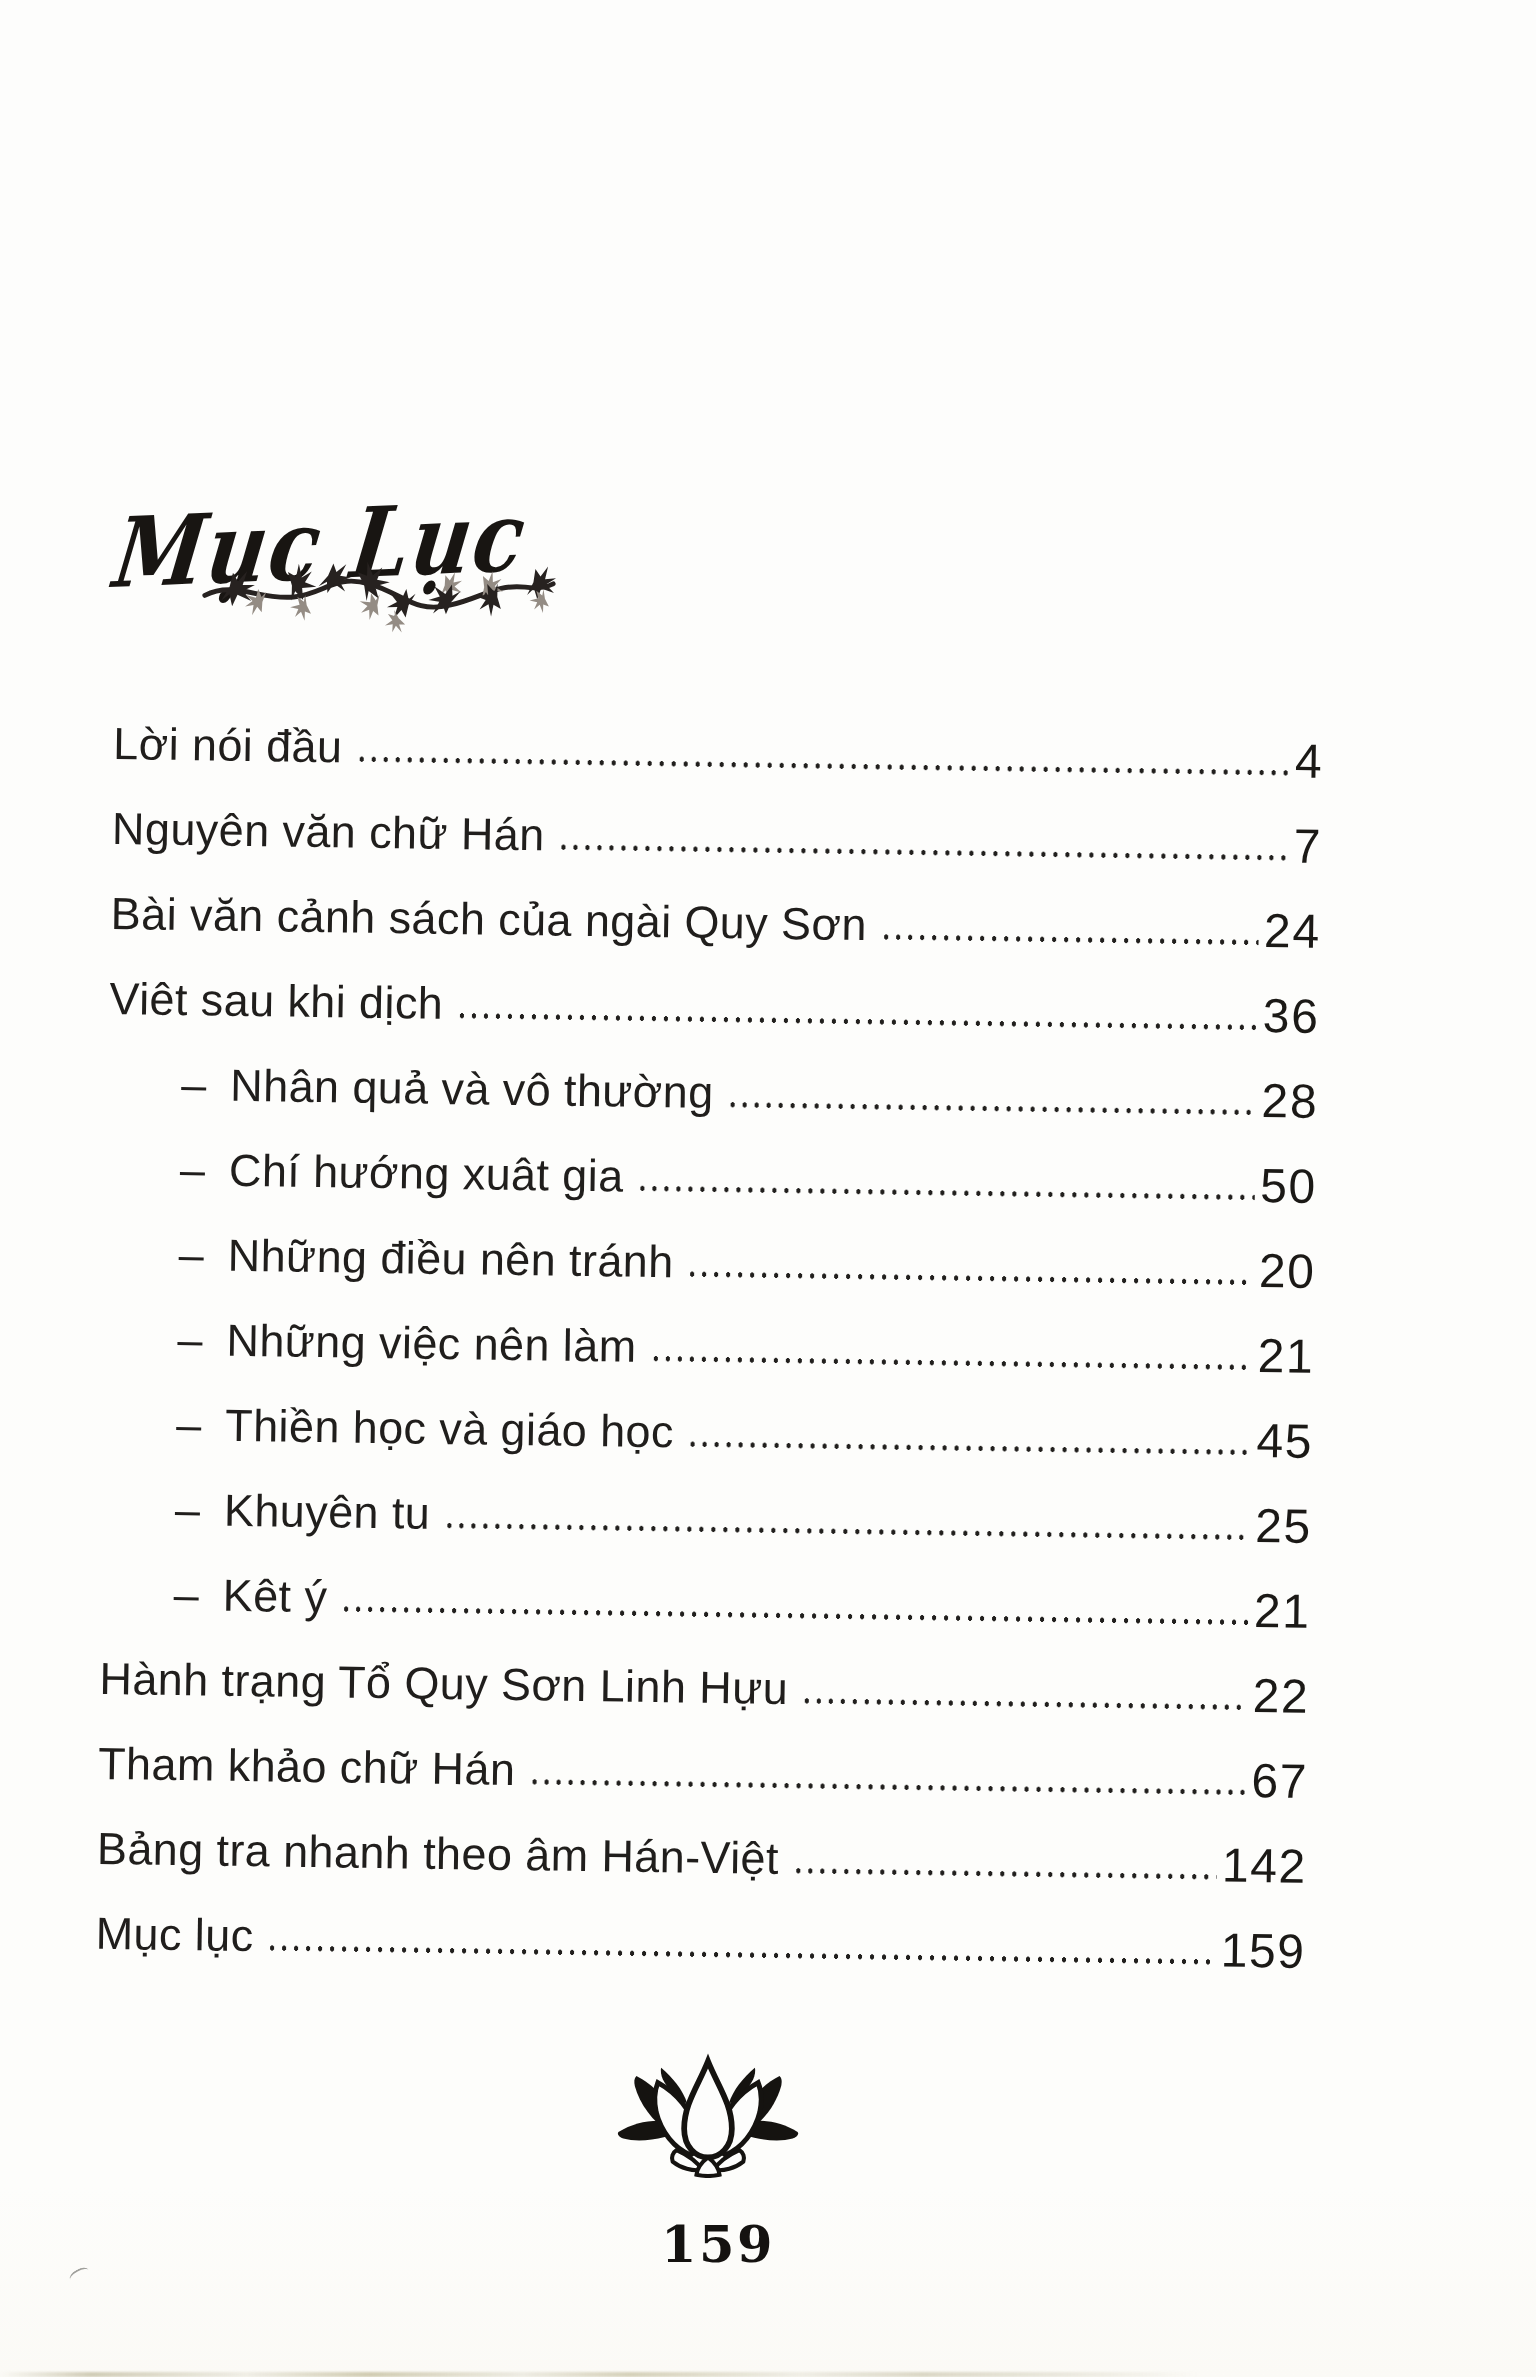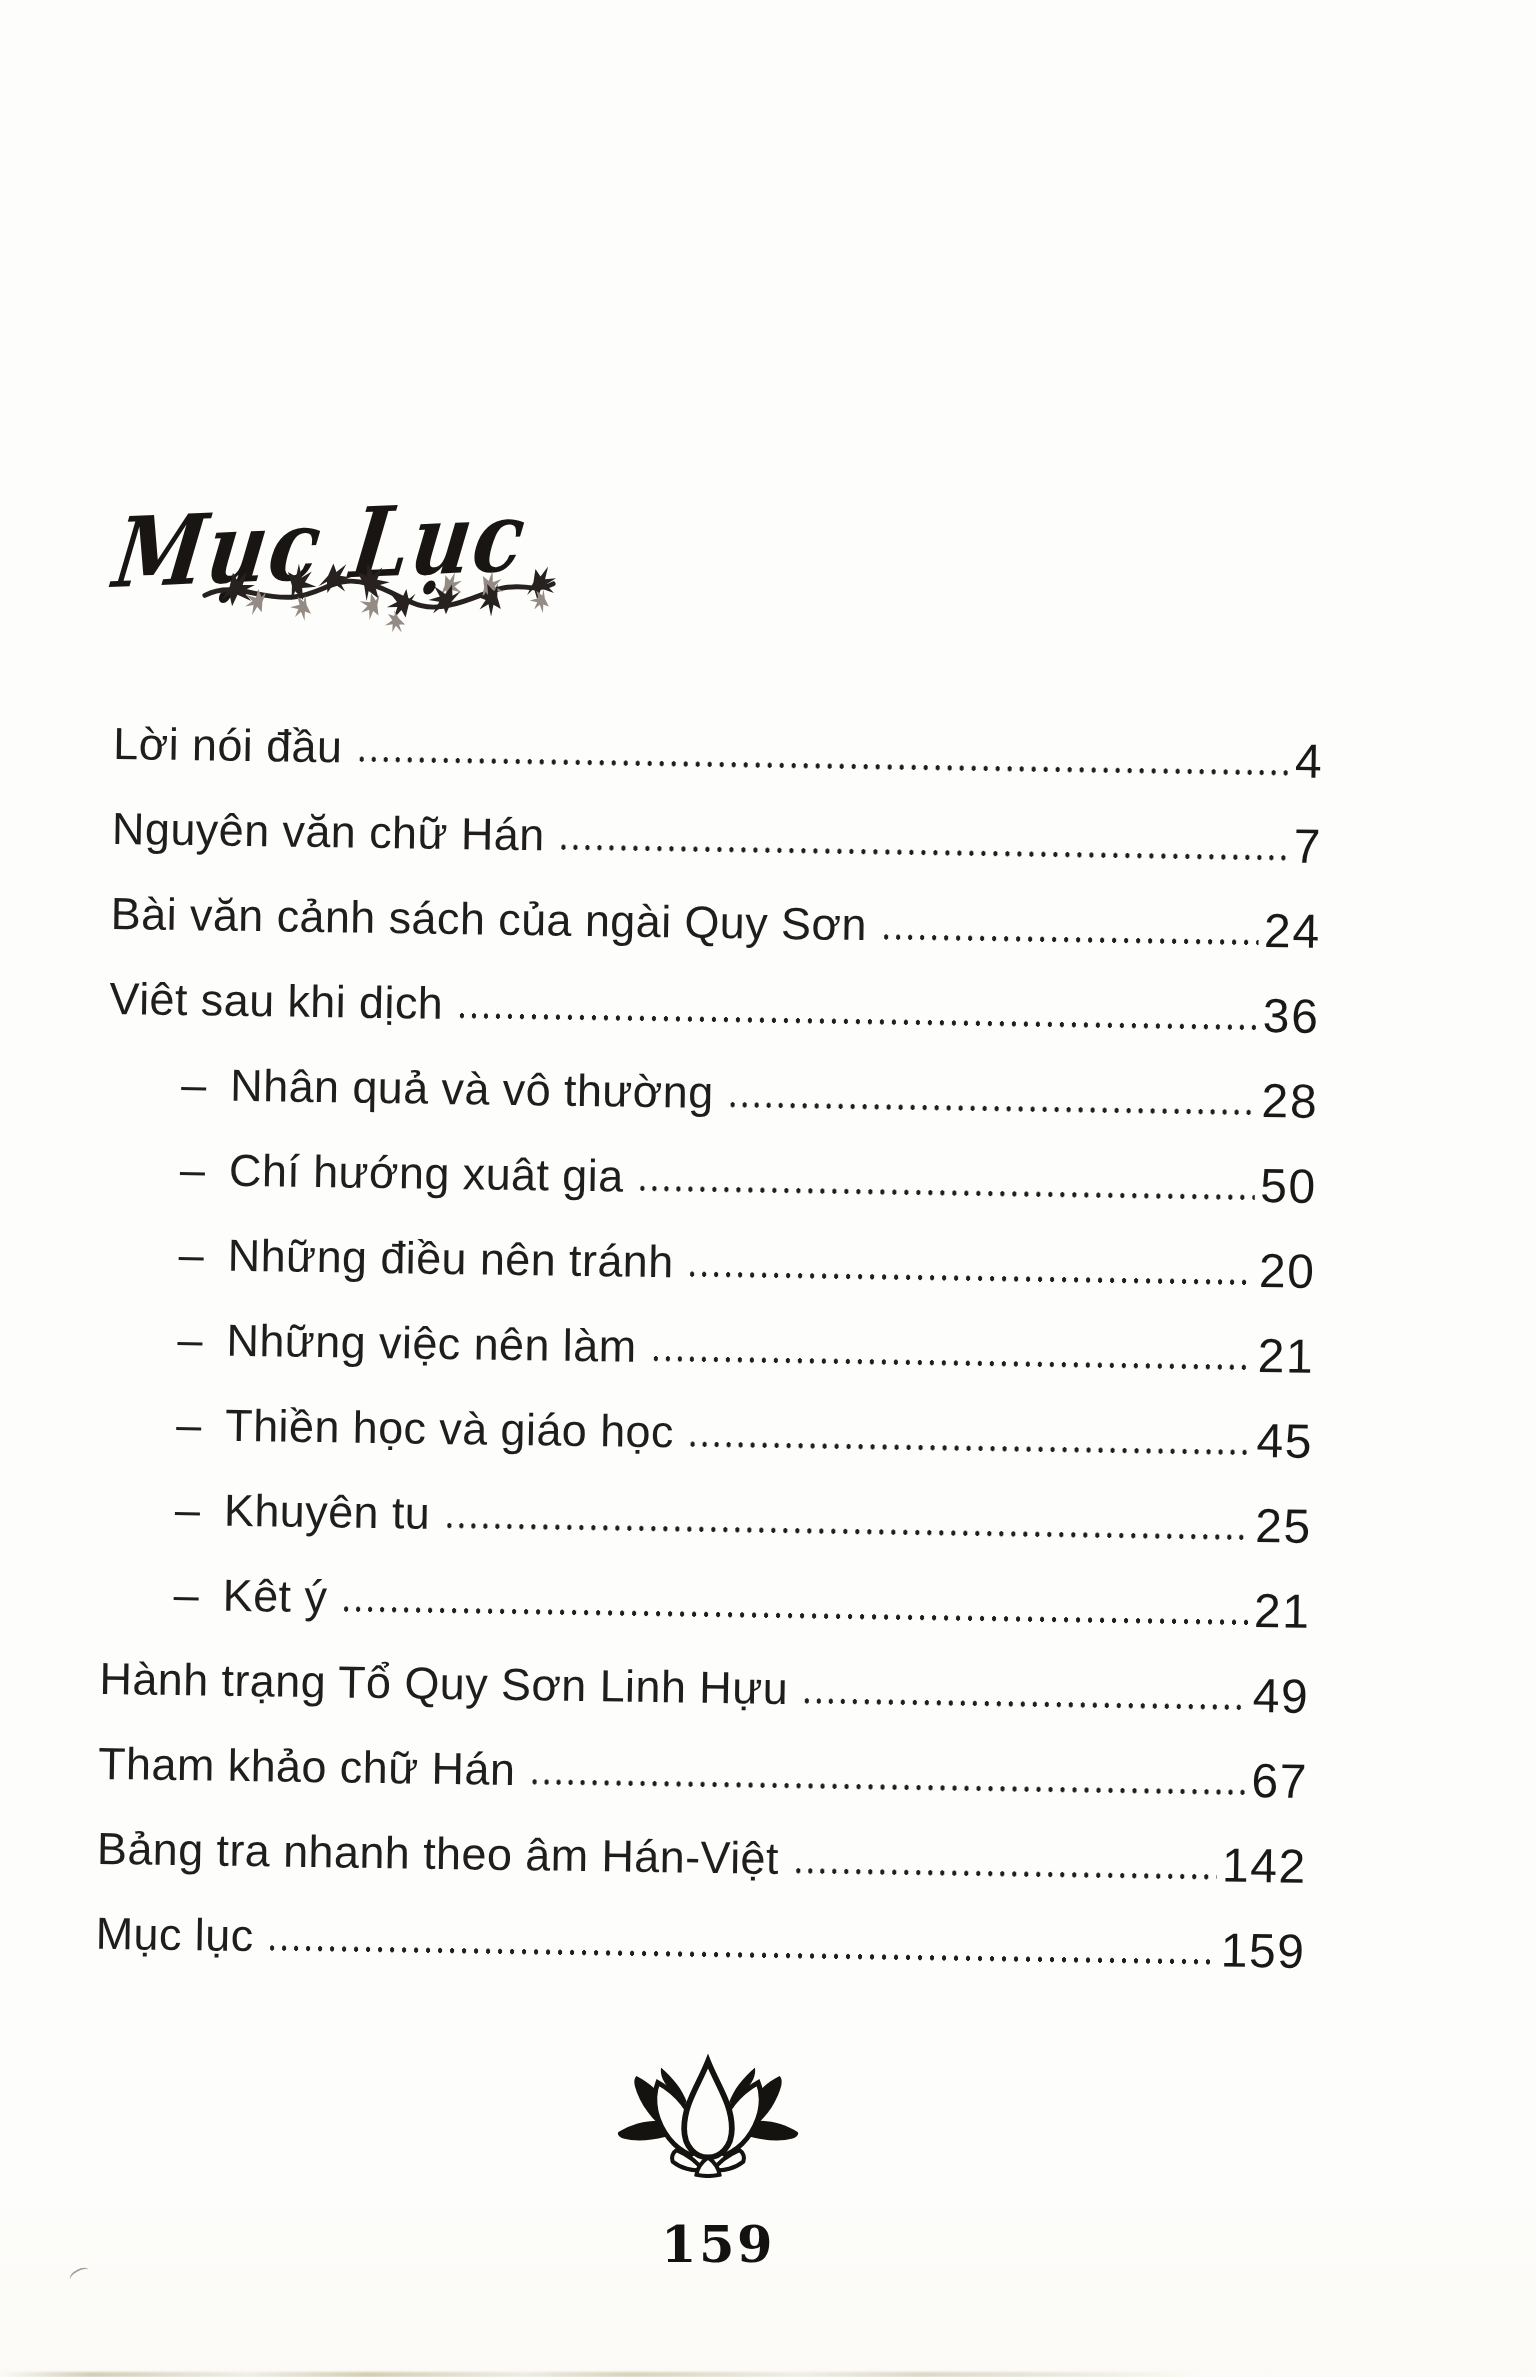--- a/index.html
+++ b/index.html
@@ -190,21 +190,21 @@
       <span class="dash">–</span>
       <span class="toc-label">Kêt ý</span>
       <span class="toc-leader"></span>
       <span class="toc-num">21</span>
     </div>
 
     <div class="toc-row">
 
       <span class="toc-label">Hành trạng Tổ Quy Sơn Linh Hựu</span>
       <span class="toc-leader"></span>
-      <span class="toc-num">49</span>
+      <span class="toc-num">22</span>
     </div>
 
     <div class="toc-row">
 
       <span class="toc-label">Tham khảo chữ Hán</span>
       <span class="toc-leader"></span>
       <span class="toc-num">67</span>
     </div>
 
     <div class="toc-row">

